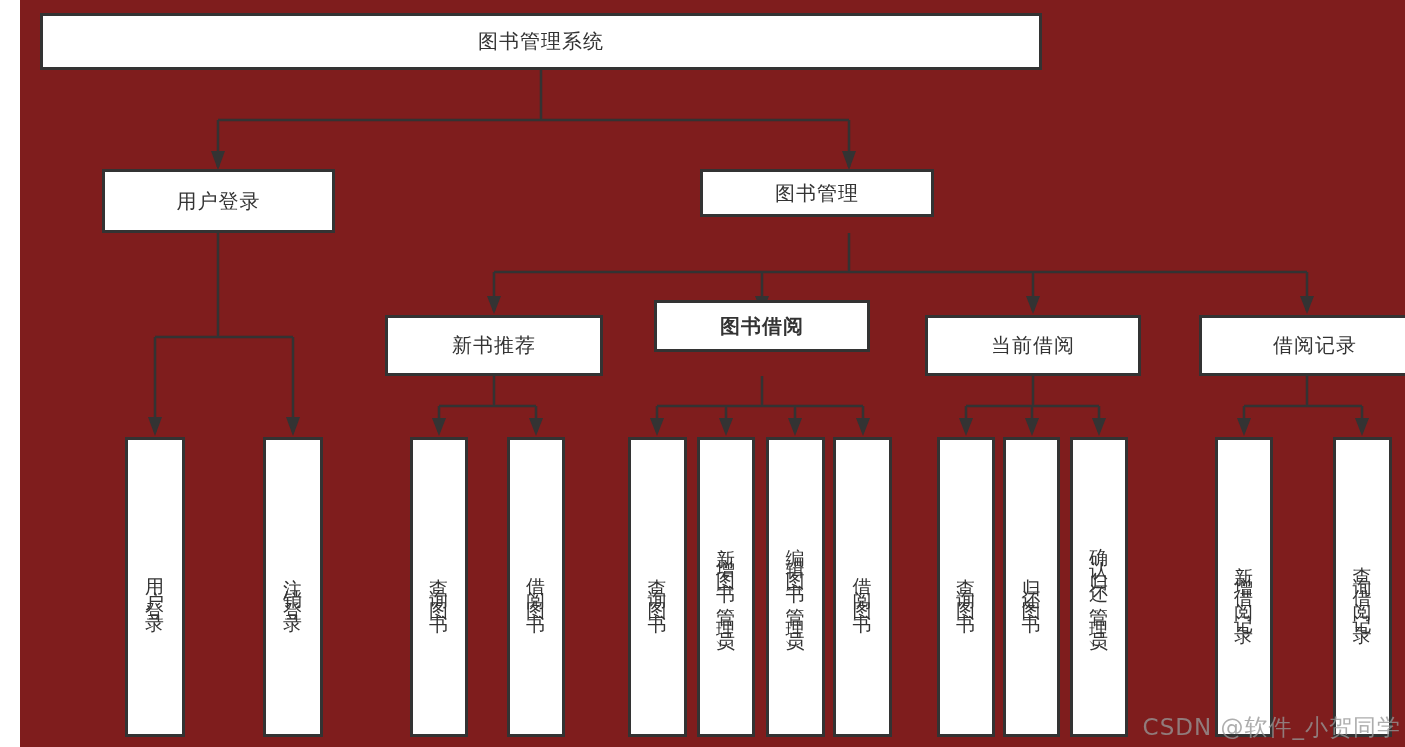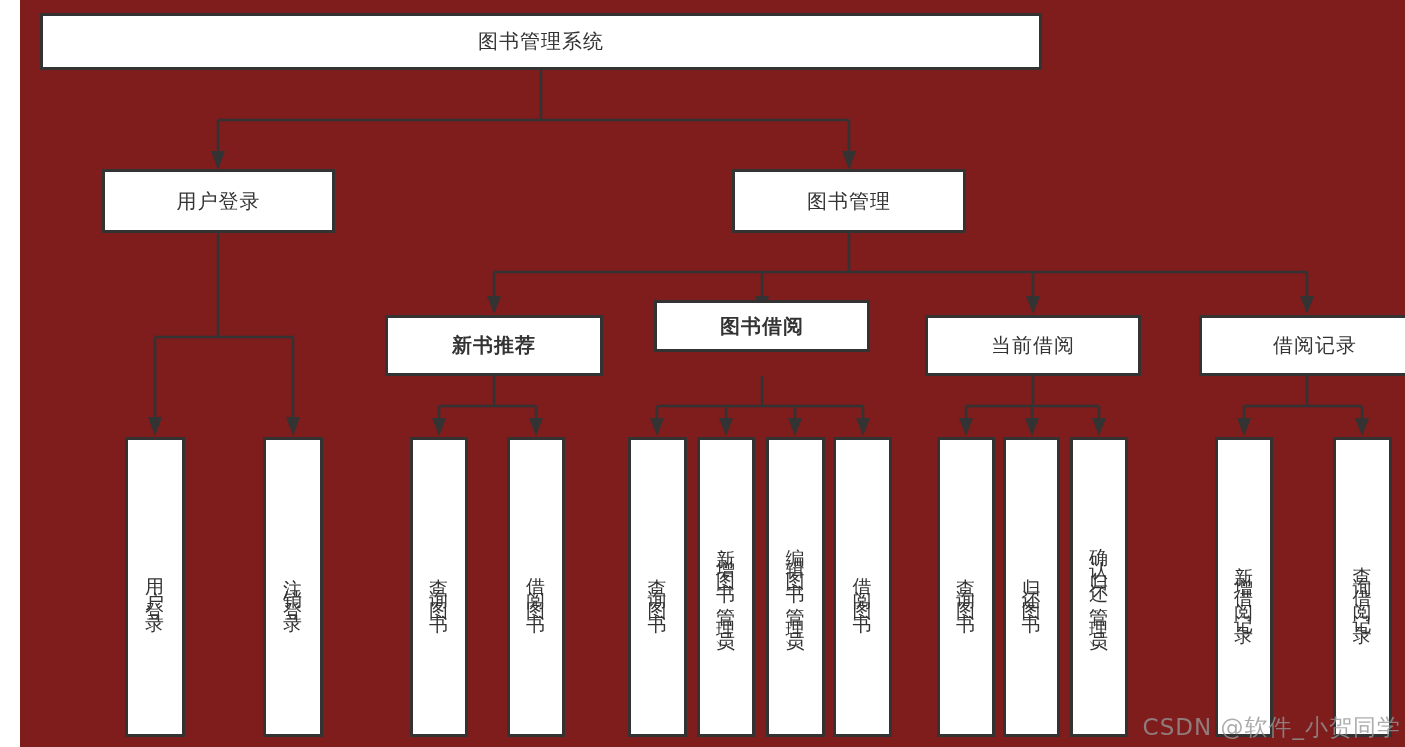--- a/index.html
+++ b/index.html
@@ -105,23 +105,23 @@
       <polygon points="1072,418 1086,418 1079,436"></polygon>
 
       <polygon points="1217,418 1231,418 1224,436"></polygon>
       <polygon points="1335,418 1349,418 1342,436"></polygon>
     </g>
   </svg>
 
   <div class="box h" style="left:20px; top:13px; width:1002px; height:57px;">图书管理系统</div>
 
   <div class="box h" style="left:82px; top:169px; width:233px; height:64px;">用户登录</div>
-  <div class="box h" style="left:712px; top:169px; width:234px; height:64px;">图书管理</div>
+  <div class="box h" style="left:680px; top:169px; width:234px; height:48px;">图书管理</div>
 
-  <div class="box h" style="left:365px; top:315px; width:218px; height:61px;font-weight:bold;">新书推荐</div>
+  <div class="box h" style="left:365px; top:315px; width:218px; height:61px;">新书推荐</div>
   <div class="box h" style="left:634px; top:300px; width:216px; height:52px;font-weight:bold;">图书借阅</div>
   <div class="box h" style="left:905px; top:315px; width:216px; height:61px;">当前借阅</div>
   <div class="box h" style="left:1179px; top:315px; width:216px; height:61px;padding-left:16px;">借阅记录</div>
 
   <div class="box v" style="left:105px; top:437px; width:60px; height:300px;">用户登录</div>
   <div class="box v" style="left:243px; top:437px; width:60px; height:300px;">注销登录</div>
 
   <div class="box v" style="left:390px; top:437px; width:58px; height:300px;">查询图书</div>
   <div class="box v" style="left:487px; top:437px; width:58px; height:300px;">借阅图书</div>
 

